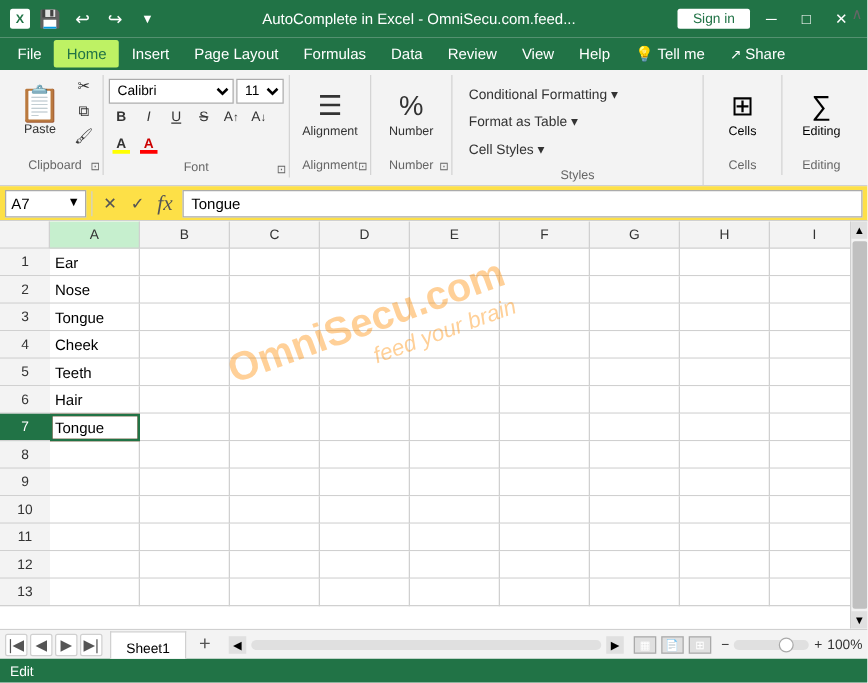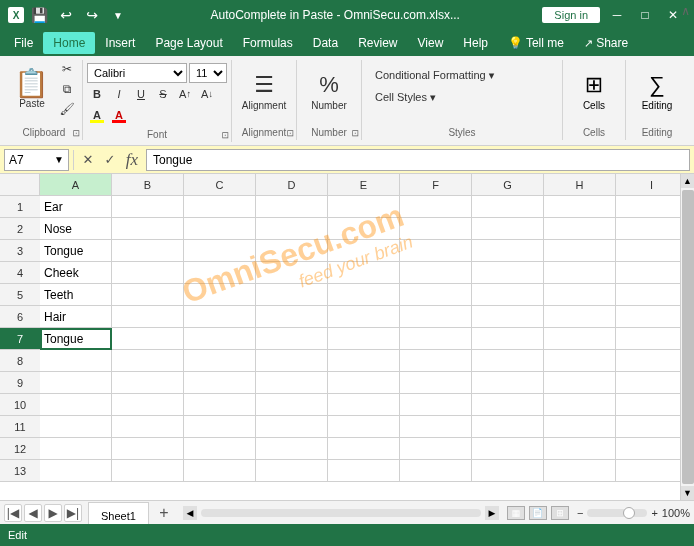--- a/index.html
+++ b/index.html
@@ -35,21 +35,21 @@
     .menu-item {
       color: white;
       padding: 2px 10px;
       font-size: 12px;
       cursor: pointer;
       border-radius: 2px;
       height: 22px;
       display: flex;
       align-items: center;
     }
-    .menu-item.active { background: #5eead4; color: #217346; }
+    .menu-item.active { background: #bef264; color: #217346; }
 
     
     .ribbon {
       background: #f3f3f3;
       border-bottom: 1px solid #d0d0d0;
       padding: 4px 6px 0;
       display: flex;
       align-items: flex-start;
       gap: 0;
       min-height: 90px;
@@ -128,21 +128,21 @@
 
     
     .editing-group { padding: 0 8px; min-height: 80px; position: relative; display: flex; flex-direction: column; align-items: center; justify-content: center; }
     .editing-btn {
       display: flex; flex-direction: column; align-items: center; justify-content: center;
       width: 46px; height: 58px; cursor: pointer; border-radius: 3px; gap: 2px;
     }
 
     
     .formula-bar {
-      background: #fef9c3;
+      background: #fde047;
       border-bottom: 1px solid #d0d0d0;
       height: 28px;
       display: flex;
       align-items: center;
       padding: 0 4px;
       gap: 4px;
     }
     .cell-ref-box {
       width: 65px; height: 22px; border: 1px solid #ababab;
       background: white; font-size: 12px; padding: 0 4px;
@@ -255,21 +255,21 @@
 <div style="position:relative; width:694px; height:546px; overflow:hidden;">
 
   <div class="title-bar">
     <div class="title-bar-left">
       <div class="title-icon">X</div>
       <div class="tb-btn">💾</div>
       <div class="tb-btn">↩</div>
       <div class="tb-btn">↪</div>
       <div class="tb-btn" style="font-size:10px;">▼</div>
     </div>
-    <div class="title-bar-center">AutoComplete in Paste - OmniSecu.com.xlsx...</div>
+    <div class="title-bar-center">AutoComplete in Excel - OmniSecu.com.feed...</div>
     <div class="title-bar-right">
       <button class="sign-in-btn">Sign in</button>
       <div class="win-controls">
         <div class="win-ctrl">─</div>
         <div class="win-ctrl">□</div>
         <div class="win-ctrl close">✕</div>
       </div>
     </div>
   </div>
 
@@ -348,20 +348,21 @@
         <span class="big-btn-icon">%</span>
         <span style="font-size:10px;">Number</span>
       </div>
       <span class="ribbon-group-bottom-label">Number</span>
       <span class="expand-icon">⊡</span>
     </div>
 
     <div class="styles-group" style="padding-bottom:18px;">
       <div class="styles-btns" style="flex-direction:column; gap:0;">
         <div class="style-btn">Conditional Formatting ▾</div>
+        <div class="style-btn">Format as Table ▾</div>
         <div class="style-btn">Cell Styles ▾</div>
       </div>
       <span class="ribbon-group-bottom-label">Styles</span>
     </div>
 
     <div class="cells-group" style="padding-bottom:18px;">
       <div class="cells-btn">
         <span class="cells-icon">⊞</span>
         <span class="cells-label">Cells</span>
       </div>

